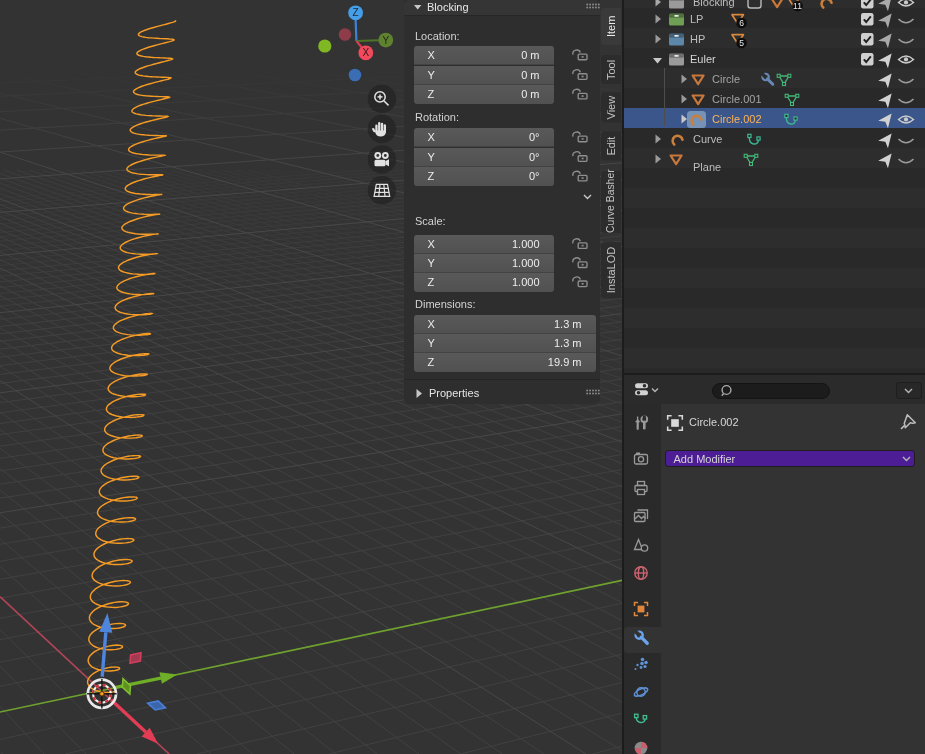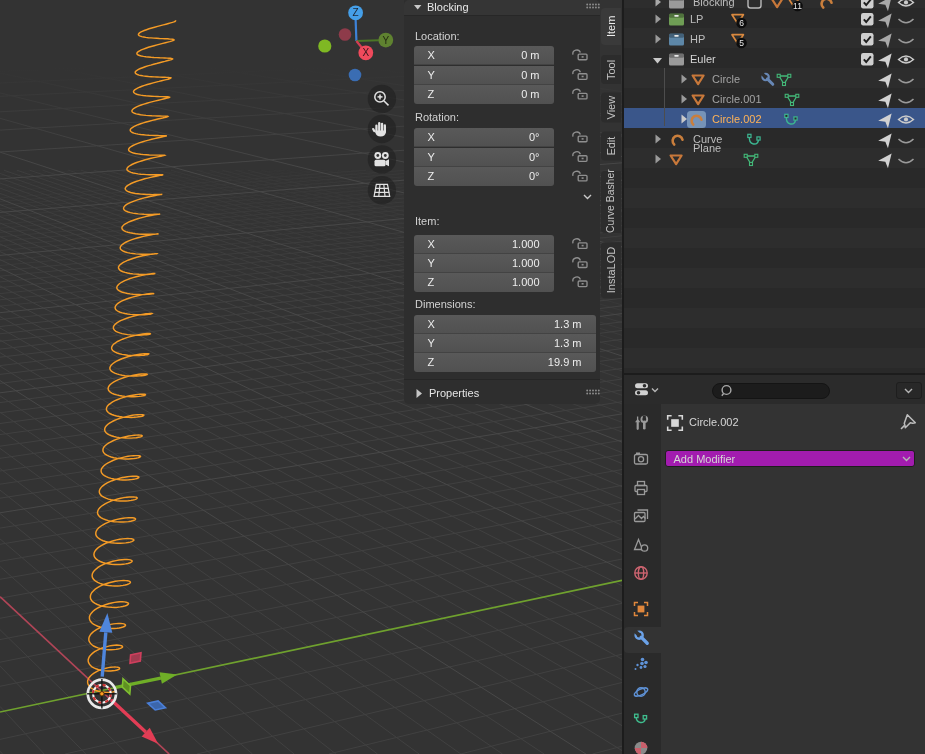--- a/index.html
+++ b/index.html
@@ -308,21 +308,21 @@
 <span style="position:absolute;left:14px;top:3px;color:#ededed">Y</span>
 <span style="position:absolute;right:14px;top:3px;color:#ededed">0°</span>
     </div>
     <div style="position:absolute;left:9.5px;top:167.2px;width:140px;height:19px;background:linear-gradient(#595959,#515151);border-radius:0 0 3px 3px;border-bottom:none;box-sizing:border-box">
 <span style="position:absolute;left:14px;top:3px;color:#ededed">Z</span>
 <span style="position:absolute;right:14px;top:3px;color:#ededed">0°</span>
     </div>
     <svg width="12" height="10" viewBox="0 0 12 10" style="position:absolute;left:178px;top:192px">
       <path d="M2 3 l3.5 3.5 l3.5 -3.5" stroke="#c8c8c8" stroke-width="1.4" fill="none"></path>
     </svg>
-    <div style="position:absolute;left:11px;top:215px;color:#d2d2d2">Item:</div>
+    <div style="position:absolute;left:11px;top:215px;color:#d2d2d2">Scale:</div>
     <div style="position:absolute;left:9.5px;top:234.7px;width:140px;height:19px;background:linear-gradient(#595959,#515151);border-radius:3px 3px 0 0;border-bottom:1px solid #434343;box-sizing:border-box">
 <span style="position:absolute;left:14px;top:3px;color:#ededed">X</span>
 <span style="position:absolute;right:14px;top:3px;color:#ededed">1.000</span>
     </div>
     <div style="position:absolute;left:9.5px;top:253.79999999999998px;width:140px;height:19px;background:linear-gradient(#595959,#515151);border-radius:0 0 0 0;border-bottom:1px solid #434343;box-sizing:border-box">
 <span style="position:absolute;left:14px;top:3px;color:#ededed">Y</span>
 <span style="position:absolute;right:14px;top:3px;color:#ededed">1.000</span>
     </div>
     <div style="position:absolute;left:9.5px;top:272.9px;width:140px;height:19px;background:linear-gradient(#595959,#515151);border-radius:0 0 3px 3px;border-bottom:none;box-sizing:border-box">
 <span style="position:absolute;left:14px;top:3px;color:#ededed">Z</span>
@@ -570,21 +570,21 @@
       <path transform="translate(274,156.0)" d="M0.5 3 Q8 10.5 15.5 3" fill="none" stroke="#9a9a9a" stroke-width="1.5"></path>
     </svg>
 <div style="position:absolute;left:69px;top:-4.5px;color:#bdbdbd">Blocking</div>
     <div style="position:absolute;left:66px;top:12.5px;color:#bdbdbd">LP</div>
     <div style="position:absolute;left:66px;top:32.5px;color:#bdbdbd">HP</div>
     <div style="position:absolute;left:66px;top:52.5px;color:#d6d6d6">Euler</div>
     <div style="position:absolute;left:88px;top:72.5px;color:#a3a3a3">Circle</div>
     <div style="position:absolute;left:88px;top:92.5px;color:#a3a3a3">Circle.001</div>
     <div style="position:absolute;left:88px;top:112.5px;color:#ffb357">Circle.002</div>
     <div style="position:absolute;left:69px;top:132.5px;color:#bdbdbd">Curve</div>
-    <div style="position:absolute;left:69px;top:142px;color:#bdbdbd">Plane</div>
+    <div style="position:absolute;left:69px;top:161px;color:#bdbdbd">Plane</div>
 </div>
 <div style="position:absolute;left:624px;top:373px;width:301px;height:2px;background:#1c1c1c"></div>
 <div id="props" style="position:absolute;left:624px;top:375px;width:301px;height:379px;background:#2b2b2b;overflow:hidden">
 <div style="position:absolute;left:0;top:0;width:301px;height:29px;background:#2b2b2b"></div>
     <svg width="34" height="20" viewBox="0 0 34 20" style="position:absolute;left:9px;top:5px">
 <g fill="#d2d2d2">
 <rect x="2" y="3.2" width="13" height="5" rx="2.5"></rect>
 <rect x="2" y="10.2" width="13" height="5" rx="2.5"></rect>
 <circle cx="11.5" cy="5.7" r="1.8" fill="#2b2b2b"></circle>
 <circle cx="5.5" cy="12.7" r="1.8" fill="#2b2b2b"></circle>
@@ -698,18 +698,18 @@
         <rect x="4.6" y="4.6" width="6.8" height="6.8" fill="#d8d8d8" stroke="none"></rect>
       </g>
     </svg>
     <div style="position:absolute;left:65px;top:41px;color:#d6d6d6;font-size:11px">Circle.002</div>
     <svg width="20" height="20" viewBox="0 0 20 20" style="position:absolute;left:274px;top:37px">
 <g stroke="#bdbdbd" fill="none" stroke-width="1.5">
 <path d="M9.3 2.8 l8 8 l-2.6 0.4 l-2.4 -0.4 l-5 5 l-0.4 -2.4 l-0.6 -2.2 Z" stroke-linejoin="round"></path>
 <path d="M6.6 13.4 L3 17"></path>
 </g>
     </svg>
-    <div style="position:absolute;left:40.5px;top:74.5px;width:250px;height:17.5px;background:#a21caf;border:1px solid #1e1e1e;border-radius:3px;box-sizing:border-box">
+    <div style="position:absolute;left:40.5px;top:74.5px;width:250px;height:17.5px;background:#4c1d95;border:1px solid #1e1e1e;border-radius:3px;box-sizing:border-box">
 <span style="position:absolute;left:8px;top:2px;color:#d5d5d5;font-size:11px">Add Modifier</span>
     </div>
     <svg width="12" height="10" viewBox="0 0 12 10" style="position:absolute;left:277px;top:79px">
       <path d="M2 3 l3.5 3.5 l3.5 -3.5" stroke="#b5b5b5" stroke-width="1.4" fill="none"></path>
     </svg>
   </div>
 </body></html>

